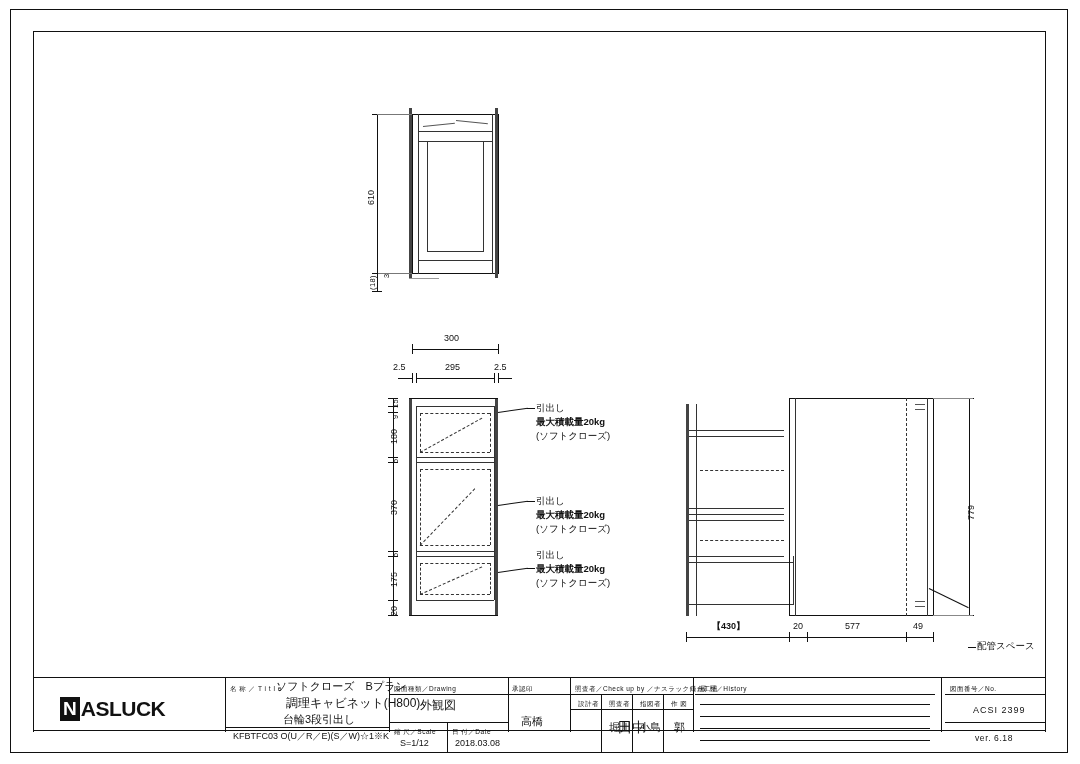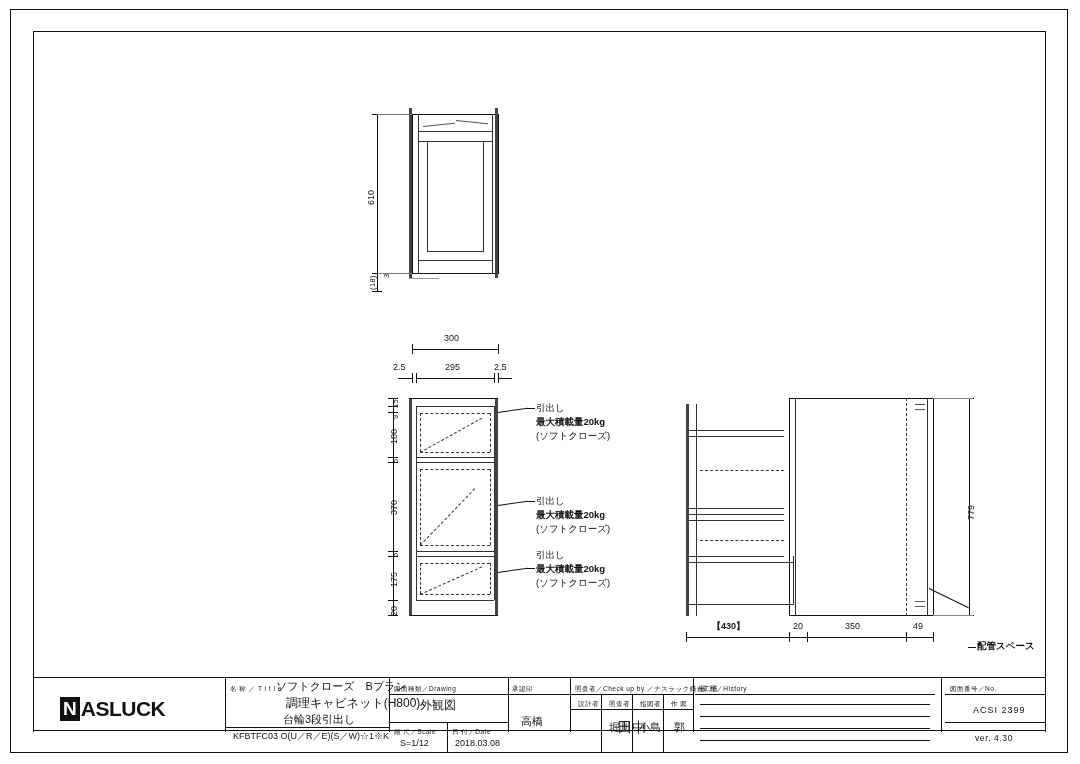--- a/index.html
+++ b/index.html
@@ -204,26 +204,26 @@
     <div class="dimline" style="left:789px;top:637px;width:18px;"></div>
     <div class="dimline" style="left:807px;top:637px;width:99px;"></div>
     <div class="dimline" style="left:906px;top:637px;width:27px;"></div>
     <div class="ln v" style="left:686px;top:632px;height:10px;"></div>
     <div class="ln v" style="left:789px;top:632px;height:10px;"></div>
     <div class="ln v" style="left:807px;top:632px;height:10px;"></div>
     <div class="ln v" style="left:906px;top:632px;height:10px;"></div>
     <div class="ln v" style="left:933px;top:632px;height:10px;"></div>
     <div class="txt" style="left:712px;top:621px;font-weight:bold;">【430】</div>
     <div class="txt" style="left:793px;top:621px;">20</div>
-    <div class="txt" style="left:845px;top:621px;">350</div>
+    <div class="txt" style="left:845px;top:621px;">577</div>
     <div class="txt" style="left:913px;top:621px;">49</div>
 
     <div class="lead" style="left:929px;top:588px;width:44px;transform:rotate(26deg);"></div>
     <div class="lead" style="left:968px;top:647px;width:8px;"></div>
-    <div class="txt jp" style="left:977px;top:640px;font-weight:bold;">配管スペース</div>
+    <div class="txt jp" style="left:977px;top:640px;">配管スペース</div>
   </div>
 
   <div class="tb">
 
     <div class="ln v" style="left:0;top:0;height:54px;"></div>
     <div class="ln v" style="left:192px;top:0;height:54px;"></div>
     <div class="ln v" style="left:356px;top:0;height:54px;"></div>
     <div class="ln v" style="left:475px;top:0;height:54px;"></div>
     <div class="ln v" style="left:537px;top:0;height:54px;"></div>
     <div class="ln v" style="left:660px;top:0;height:54px;"></div>
@@ -276,15 +276,15 @@
   <div class="ln h" style="left:695px;top:694px;width:240px;"></div>
   <div class="ln h" style="left:700px;top:704px;width:230px;"></div>
   <div class="ln h" style="left:700px;top:716px;width:230px;"></div>
   <div class="ln h" style="left:700px;top:728px;width:230px;"></div>
   <div class="ln h" style="left:700px;top:740px;width:230px;"></div>
 
   <div class="txt lbl" style="left:950px;top:683px;">図面番号／No.</div>
   <div class="ln h" style="left:945px;top:694px;width:100px;"></div>
   <div class="ln h" style="left:945px;top:722px;width:100px;"></div>
   <div class="txt" style="left:973px;top:705px;font-size:9px;letter-spacing:1px;">ACSI 2399</div>
-  <div class="txt" style="left:975px;top:733px;font-size:8.5px;letter-spacing:.6px;">ver. 4.30</div>
+  <div class="txt" style="left:975px;top:733px;font-size:8.5px;letter-spacing:.6px;">ver. 6.18</div>
 
 </div>
 
 </body></html>

